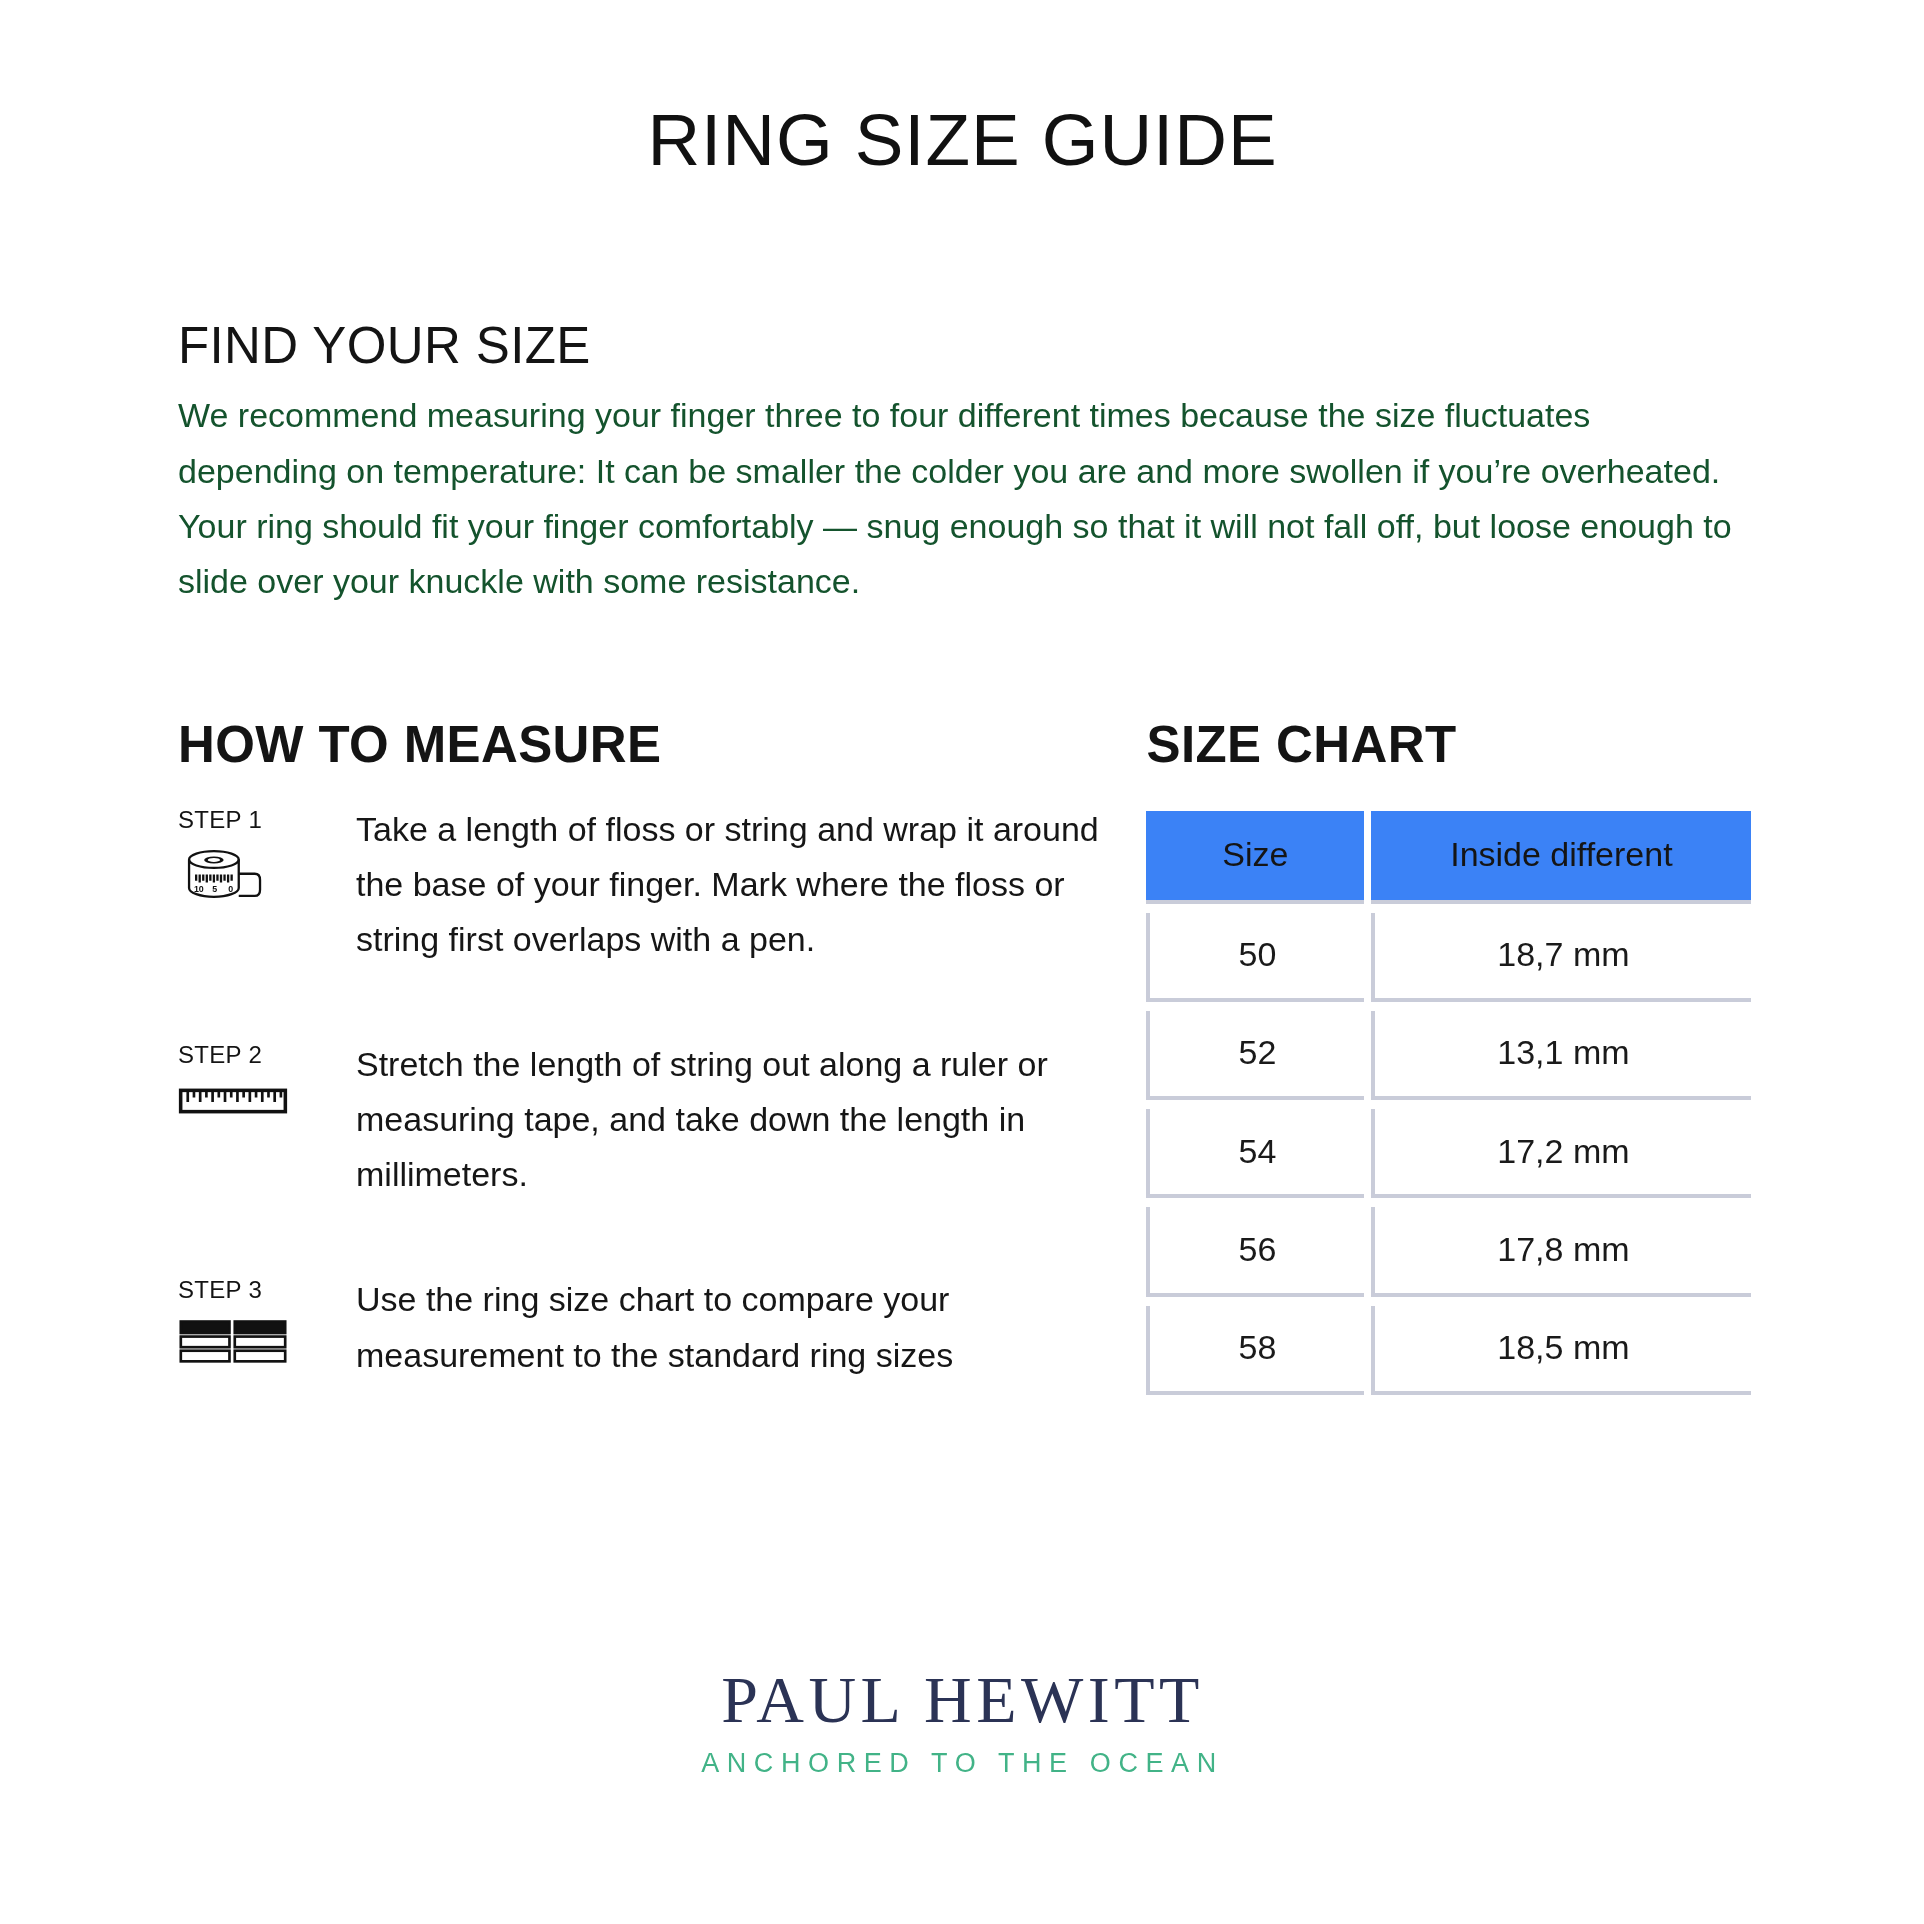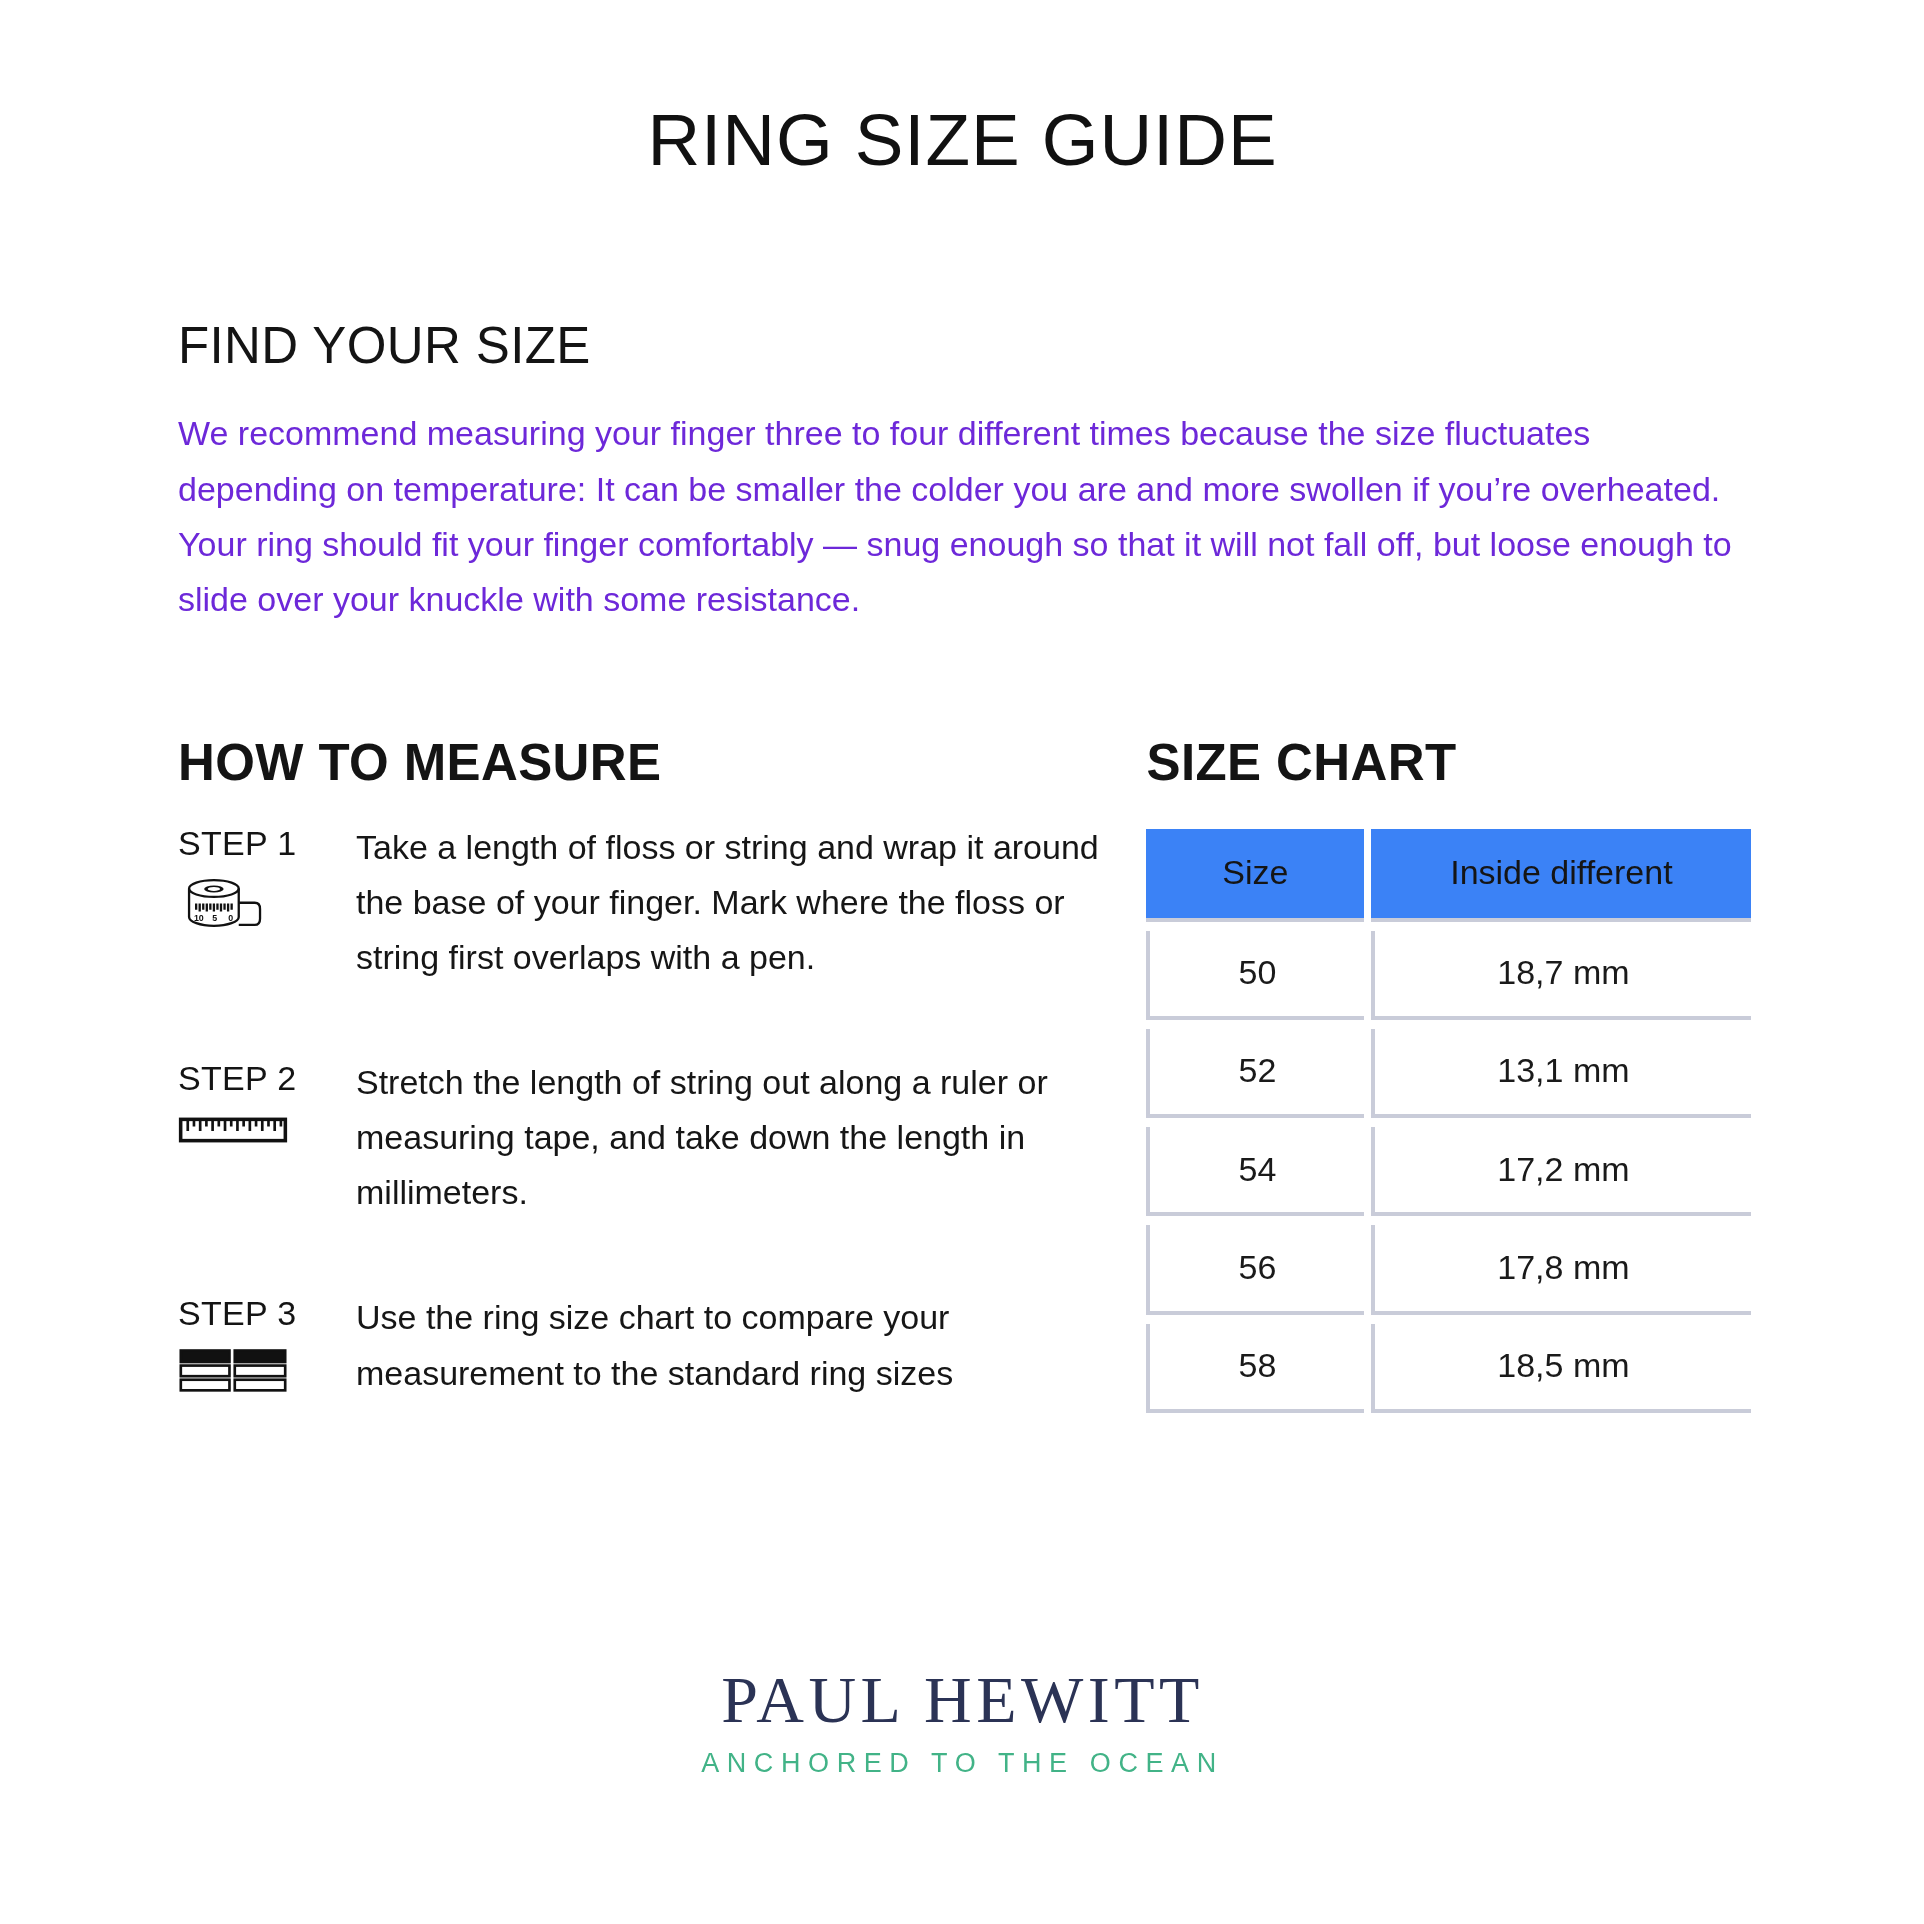--- a/index.html
+++ b/index.html
@@ -30,25 +30,25 @@
   
   .section-head {
     font-size: 51px;
     font-weight: 400;
     letter-spacing: 0.4px;
     color: #141414;
     line-height: 1.2;
   }
   #find-section { margin-top: 135px; }
   #find-body {
-    margin-top: 30px;
+    margin-top: 12px;
     font-size: 34px;
     font-weight: 300;
     line-height: 1.62;
-    color: #6d28d9;
+    color: #14532d;
     max-width: 1568px;
   }
 
   
   .columns {
     display: flex;
     margin-top: 105px;
     gap: 0px;
   }
   .col-left  { width: 940px; flex: 0 0 940px; }
@@ -63,21 +63,21 @@
     margin-top: 14.3px;
   }
   .step + .step { margin-top: 70px; }
   .step-left {
     width: 178px;
     flex: 0 0 178px;
     text-align: left;
     padding-top: 3.6px;
   }
   .step-label {
-    font-size: 34px;
+    font-size: 24px;
     font-weight: 300;
     color: #141414;
     letter-spacing: 0.3px;
     white-space: nowrap;
   }
   .step-icon {
     margin-top: 14.3px;
     height: 55px;
     display: block;
   }

